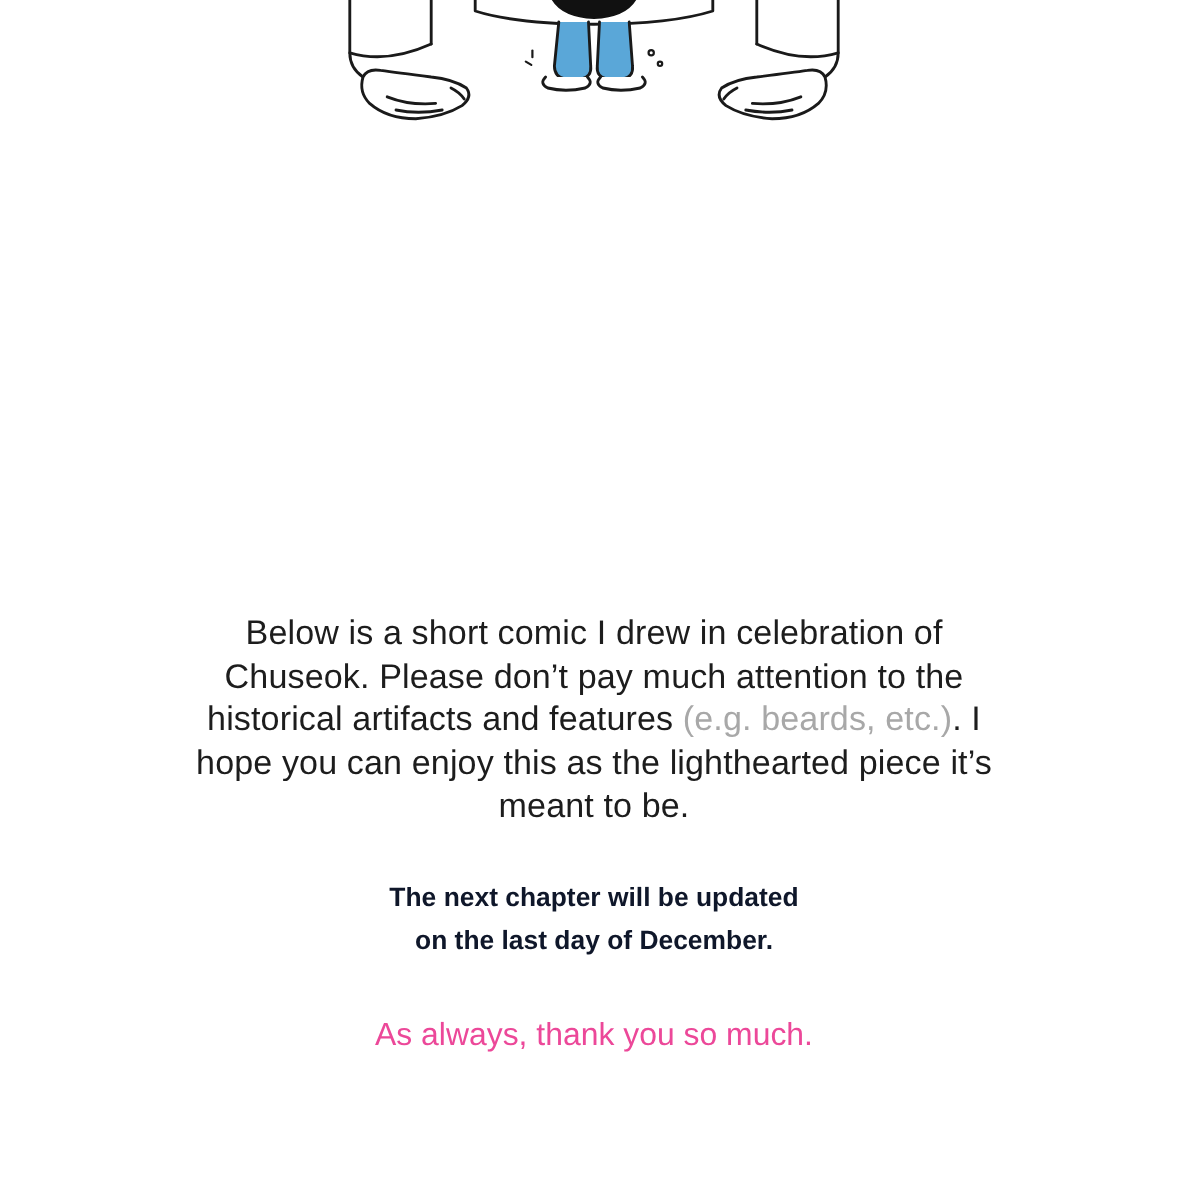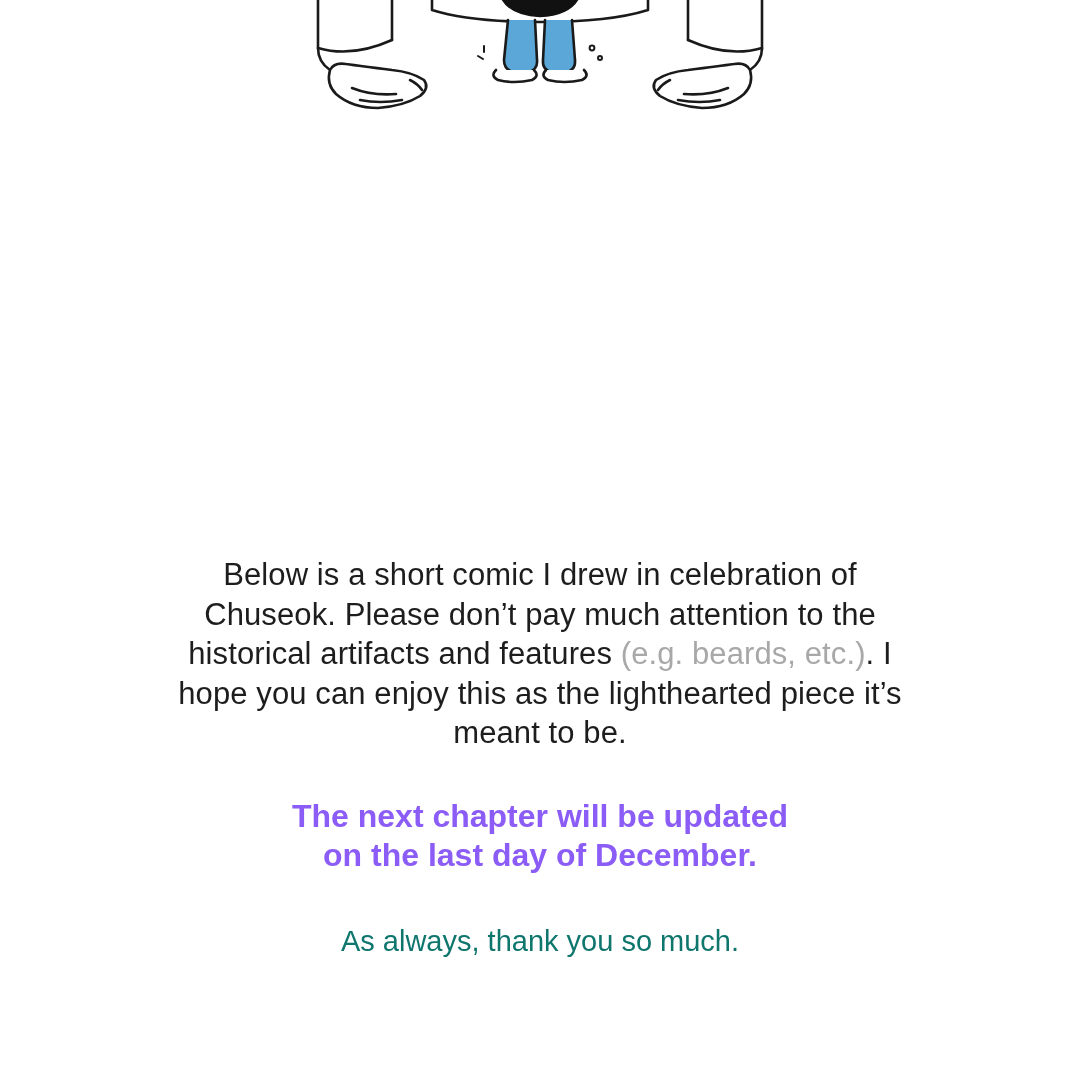--- a/index.html
+++ b/index.html
@@ -45,33 +45,33 @@
     max-width: 760px;
     margin: 0 auto;
     font-weight: 400;
   }
   .note-paragraph .muted {
     color: #a8a8a8;
   }
 
   .note-bold {
     margin: 44px auto 0 auto;
-    font-size: 32px;
+    font-size: 24px;
     line-height: 39.5px;
     font-weight: 700;
-    color: #8b5cf6;
+    color: #0f172a;
     max-width: 760px;
   }
 
   .note-thanks {
     margin: 46px auto 0 auto;
     font-size: 29px;
     line-height: 38px;
     font-weight: 400;
-    color: #0f766e;
+    color: #ec4899;
     max-width: 760px;
   }
 </style>
 </head>
 <body>
 
 <div id="artwork">
   <svg width="1080" height="150" viewBox="0 0 1080 150" xmlns="http://www.w3.org/2000/svg">
     <g fill="#ffffff" stroke="#1a1a1a" stroke-width="2.6" stroke-linecap="round" stroke-linejoin="round">
 

